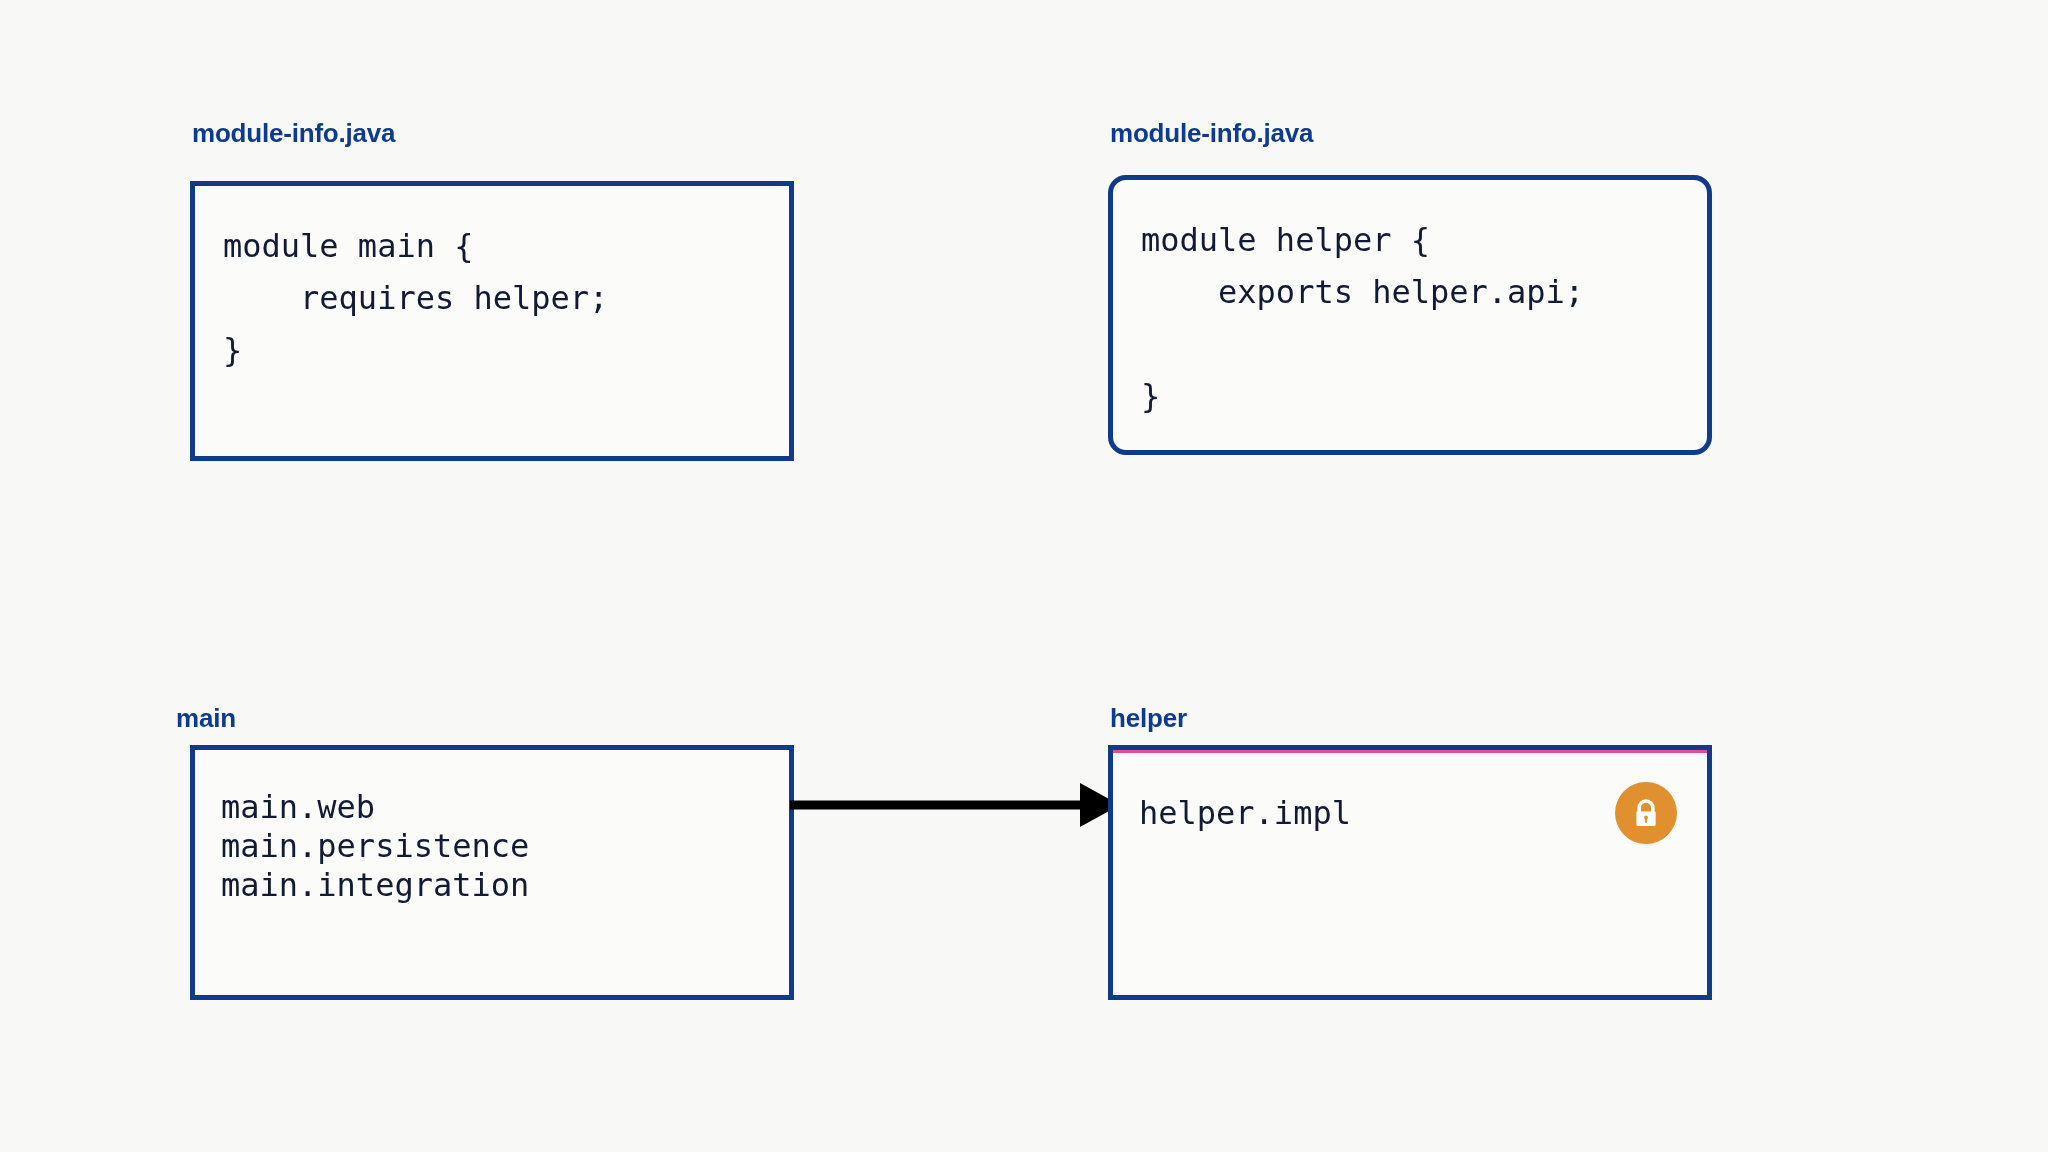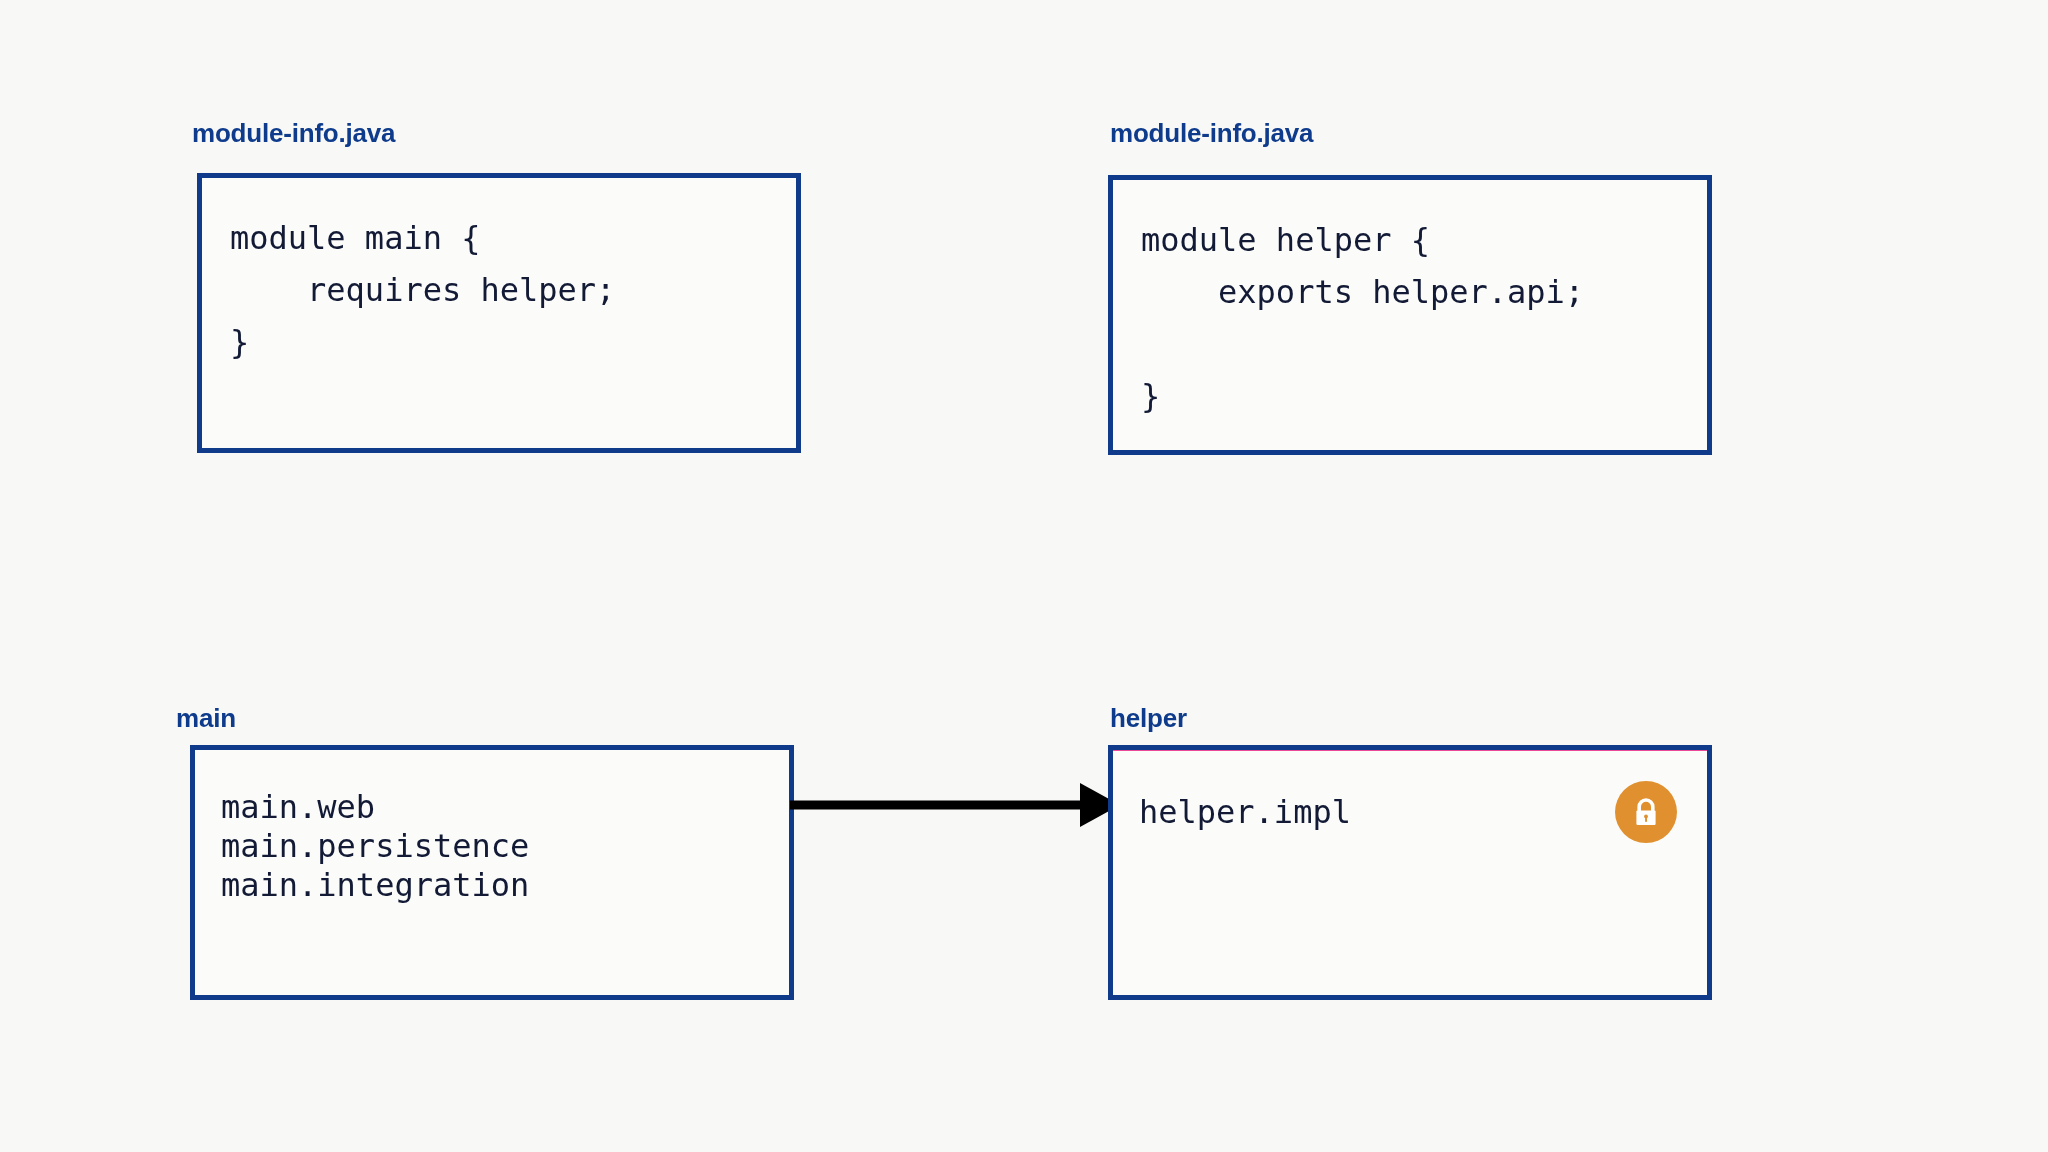--- a/index.html
+++ b/index.html
@@ -70,21 +70,21 @@
 
   
   .compartment {
     position: relative;
     box-sizing: border-box;
     height: 50%;
     display: flex;
     align-items: center;
   }
   .compartment.divided {
-    border-top: 1px solid #ec4899;
+    border-top: 3px solid #ec4899;
   }
   .compartment .pkg {
     font-family: "DejaVu Sans Mono", monospace;
     font-size: 32px;
     color: #121a35;
     margin-left: 26px;
     white-space: pre;
   }
 
   
@@ -143,29 +143,29 @@
     white-space: nowrap;
   }
 </style>
 </head>
 <body>
 
 <div class="slide">
 
   <div class="caption" style="left:192px; top:118px;">module-info.java</div>
 
-  <div class="code-box" style="left:190px; top:173px; width:604px; height:280px;margin-left:7px;">
+  <div class="code-box" style="left:190px; top:181px; width:604px; height:280px;">
     <div class="code-text">module main {
     requires helper;
 }</div>
   </div>
 
   <div class="caption" style="left:1110px; top:118px;">module-info.java</div>
 
-  <div class="code-box" style="left:1108px; top:175px; width:604px; height:280px;">
+  <div class="code-box" style="left:1108px; top:175px; width:604px; height:280px;border-radius:18px;">
     <div class="code-text">module helper {
     exports helper.api;
 
 }</div>
   </div>
 
 
   <div class="caption" style="left:176px; top:703px;">main</div>
 
   <div class="module-box" style="left:190px; top:745px; width:604px; height:255px;">

